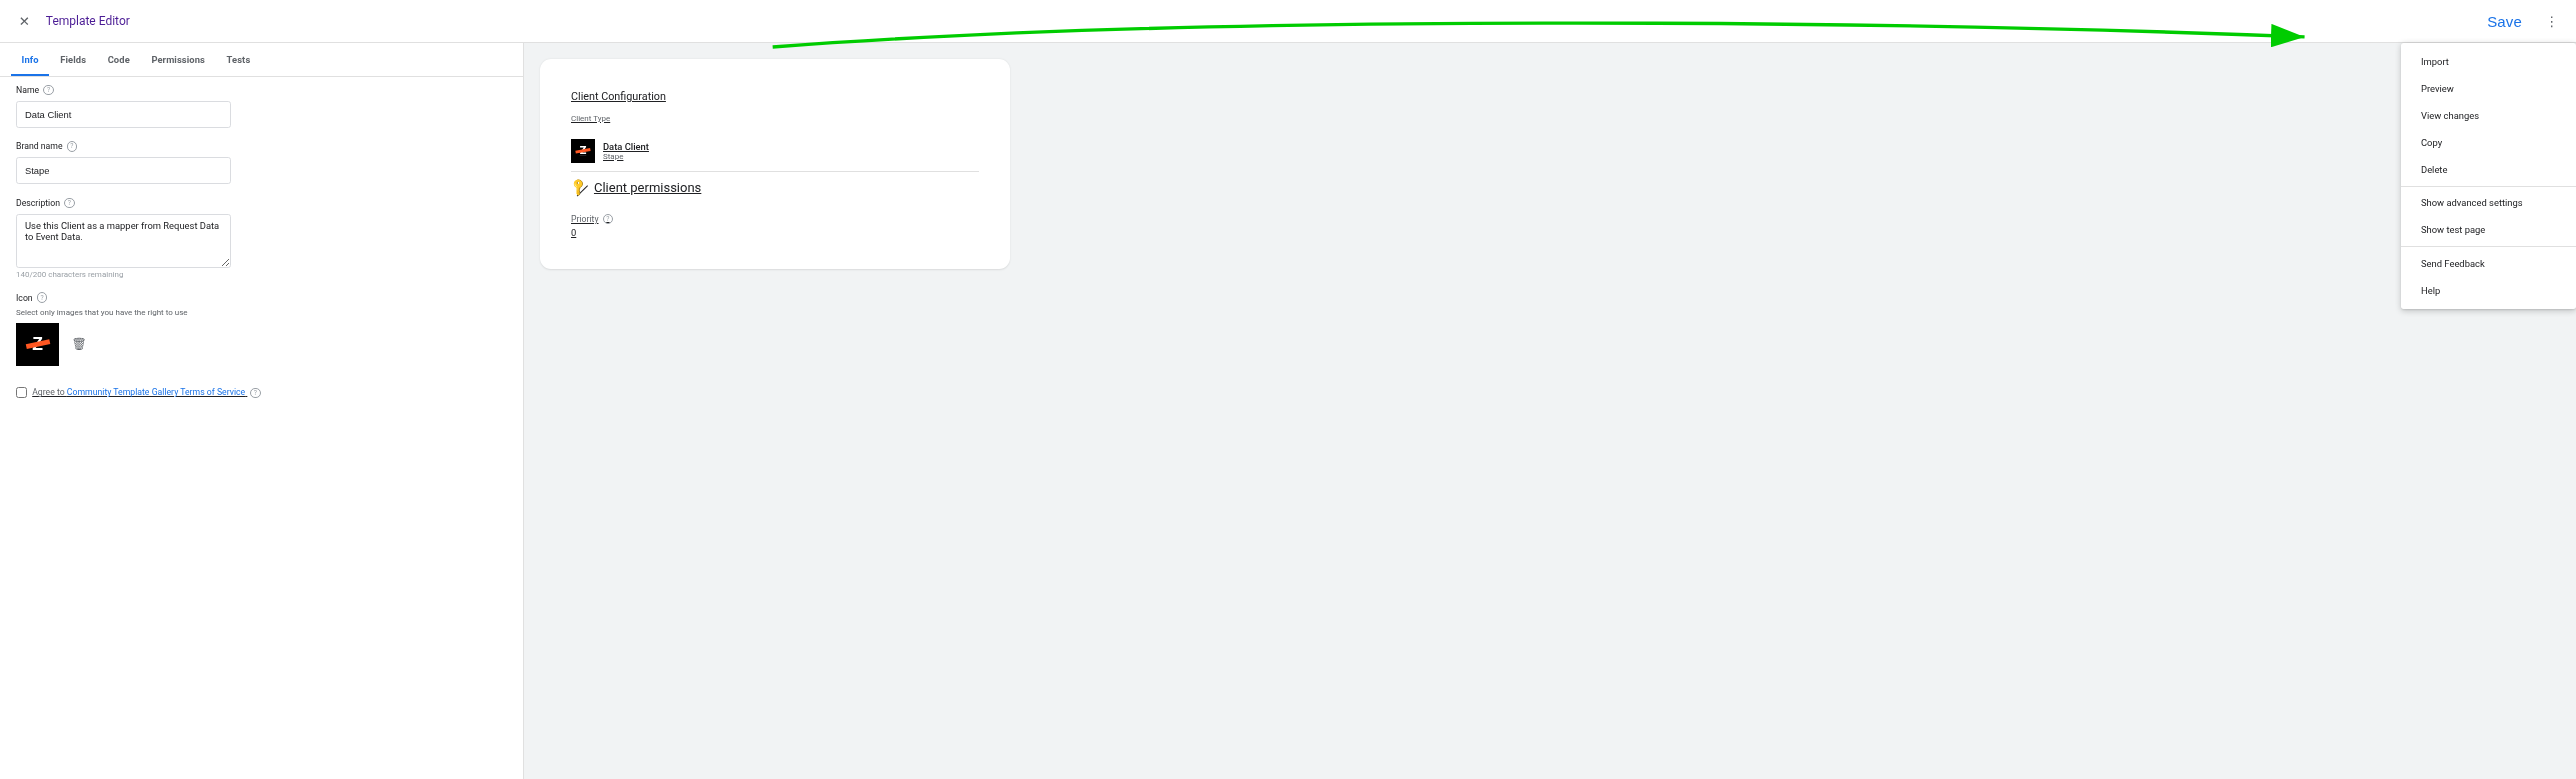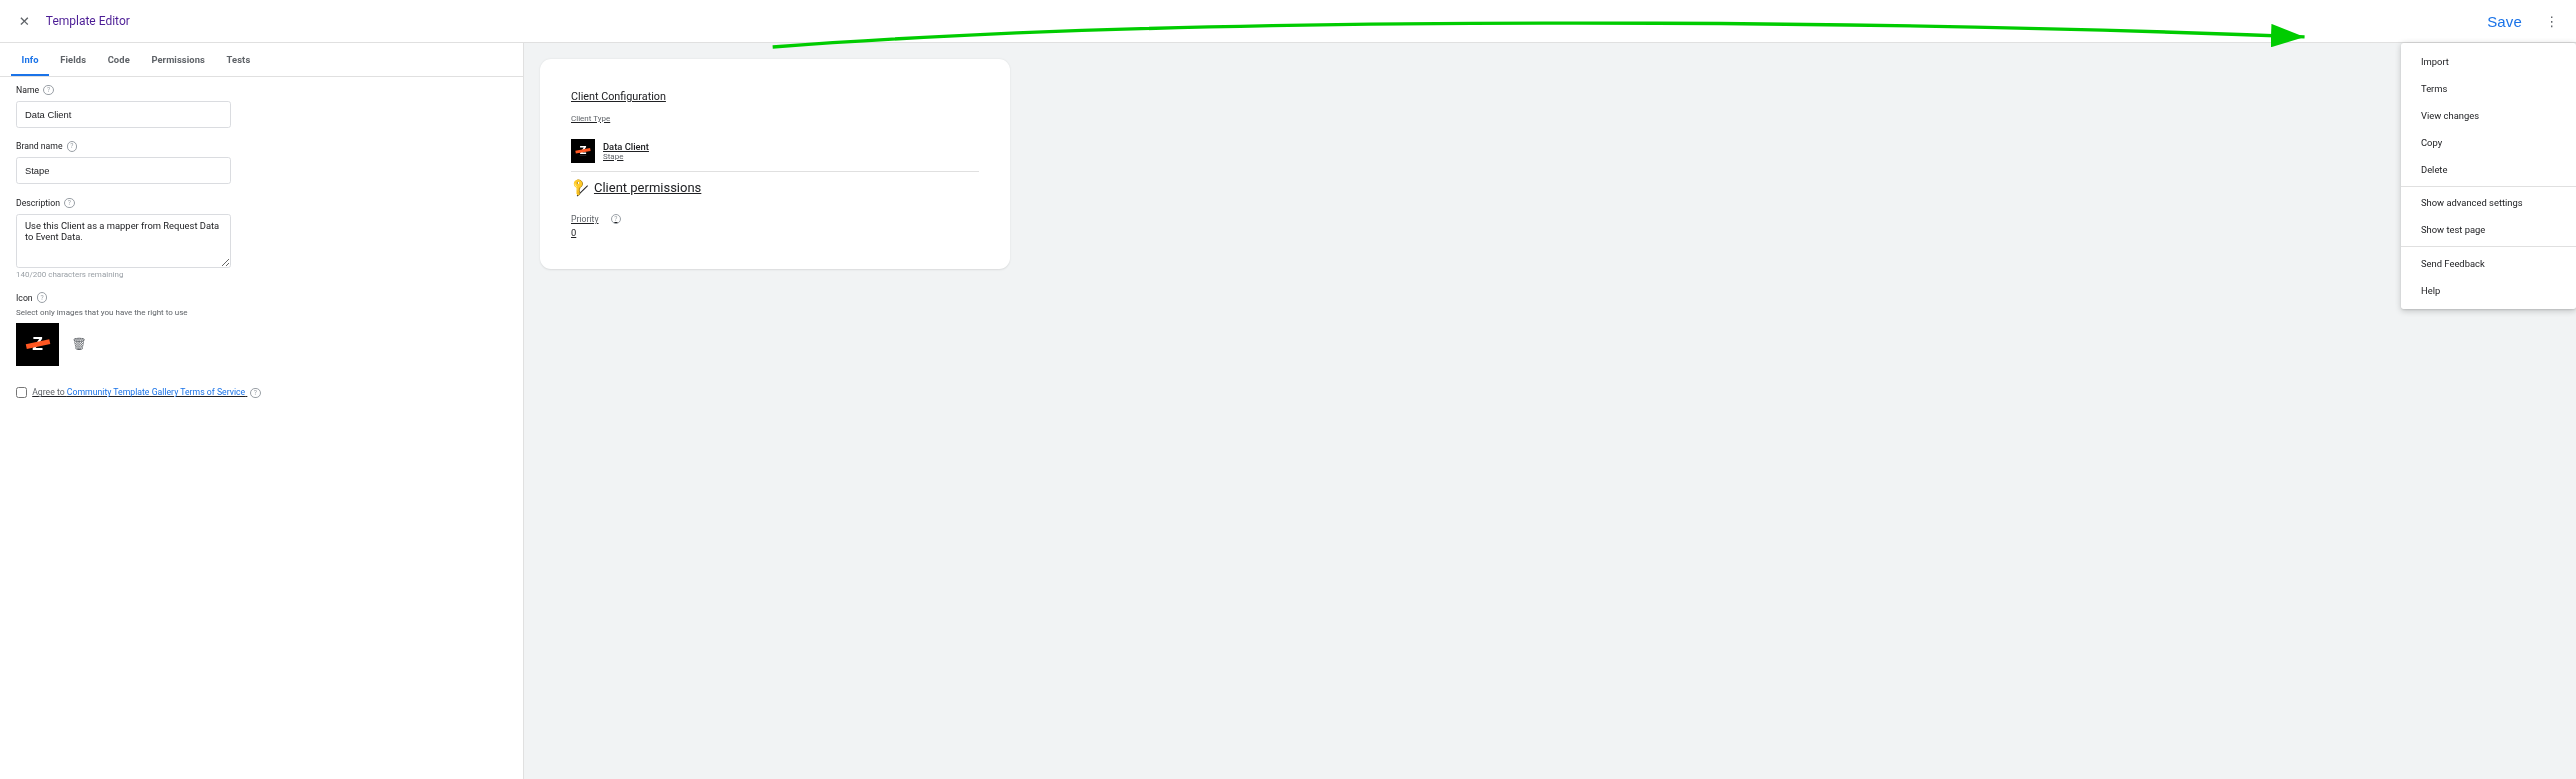--- a/index.html
+++ b/index.html
@@ -301,21 +301,21 @@
       font-size: 13px;
       color: #202124;
     }
 
     .priority-section {
       margin-top: 10.8px;
     }
     .priority-label {
       display: flex;
       align-items: center;
-      gap: 12px;
+      gap: 4px;
       font-size: 8.7px;
       color: #5f6368;
       margin-bottom: 2.7px;
     }
     .priority-value {
       font-size: 9.4px;
       color: #202124;
     }
 
     
@@ -461,21 +461,21 @@
           <span class="help-icon">?</span>
         </div>
         <div class="priority-value">0</div>
       </div>
     </div>
   </div>
 </div>
 
 <div class="dropdown-menu">
   <div class="dropdown-item">Import</div>
-  <div class="dropdown-item">Terms</div>
+  <div class="dropdown-item">Preview</div>
   <div class="dropdown-item">View changes</div>
   <div class="dropdown-item">Copy</div>
   <div class="dropdown-item">Delete</div>
   <div class="dropdown-divider"></div>
   <div class="dropdown-item">Show advanced settings</div>
   <div class="dropdown-item">Show test page</div>
   <div class="dropdown-divider"></div>
   <div class="dropdown-item">Send Feedback</div>
   <div class="dropdown-item">Help</div>
 </div>

